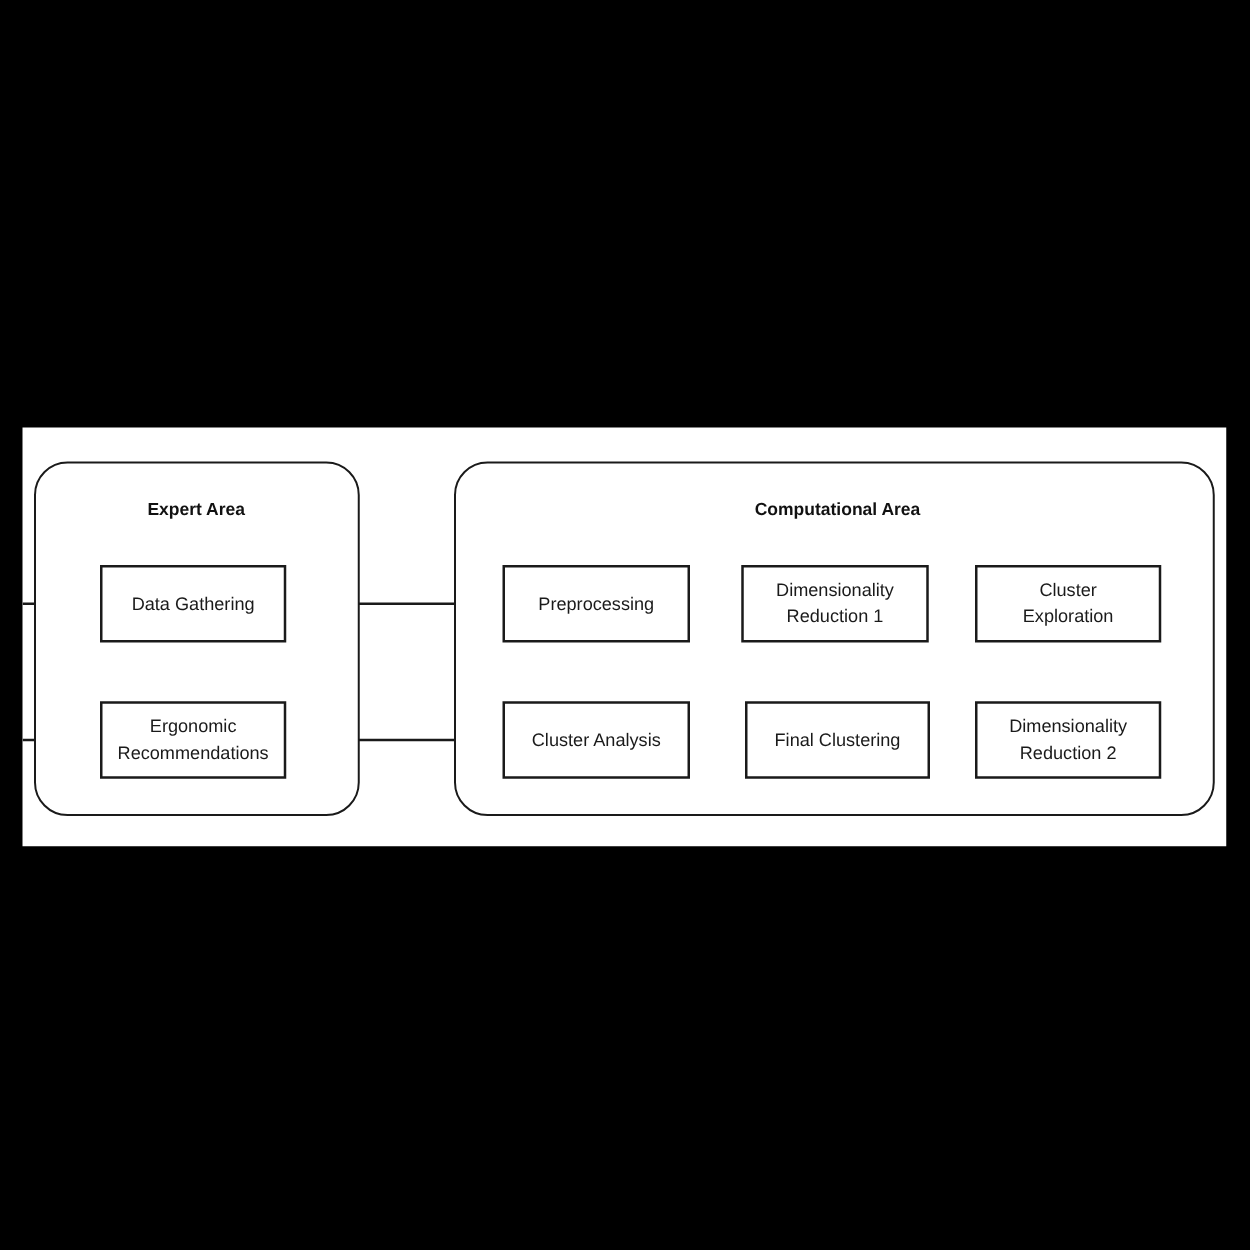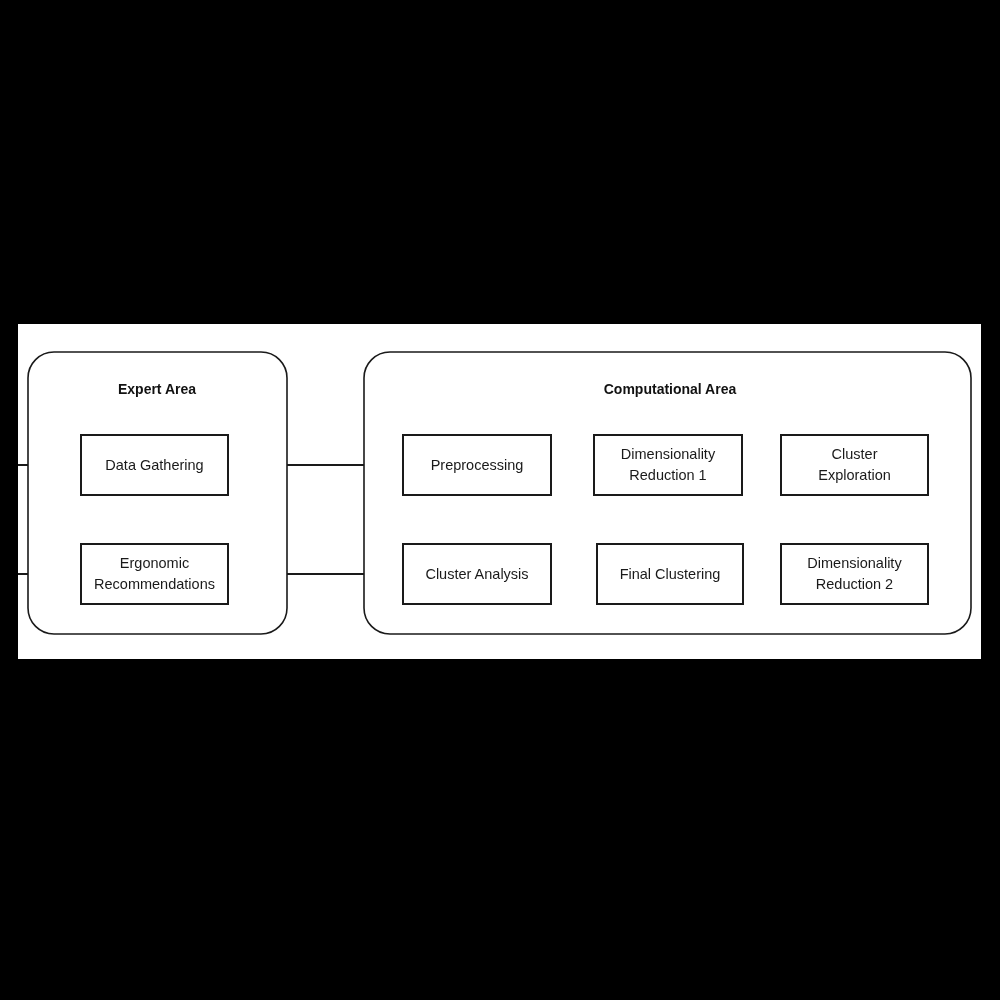--- a/index.html
+++ b/index.html
@@ -13,21 +13,21 @@
   #root {
     position: relative;
     width: 1000px;
     height: 1000px;
     background: #000000;
     font-family: "Liberation Sans", sans-serif;
   }
   #canvas {
     position: absolute;
     left: 18px;
-    top: 324px;
+    top: 342px;
     width: 963px;
     height: 335px;
     background: #ffffff;
   }
   #diagram-svg {
     position: absolute;
     left: 0;
     top: 0;
     width: 963px;
     height: 335px;

